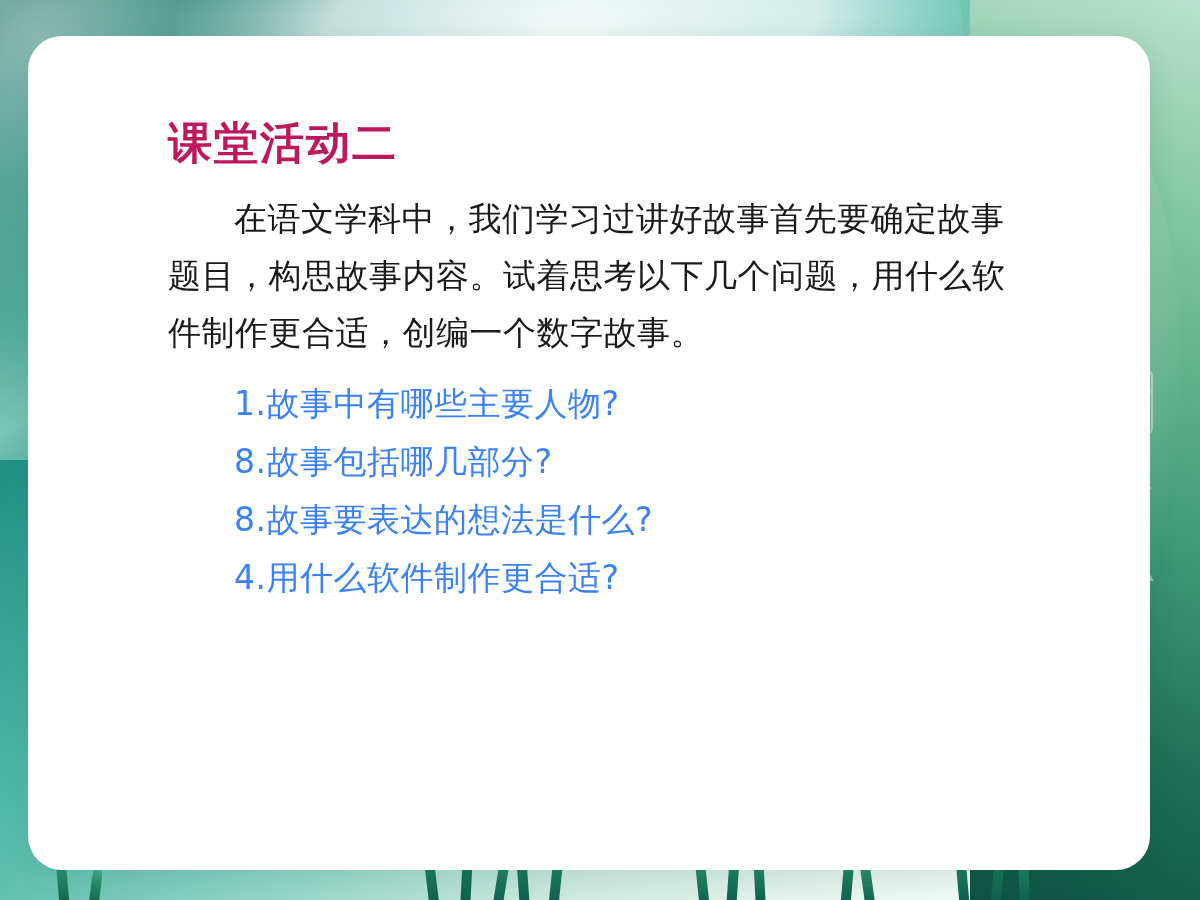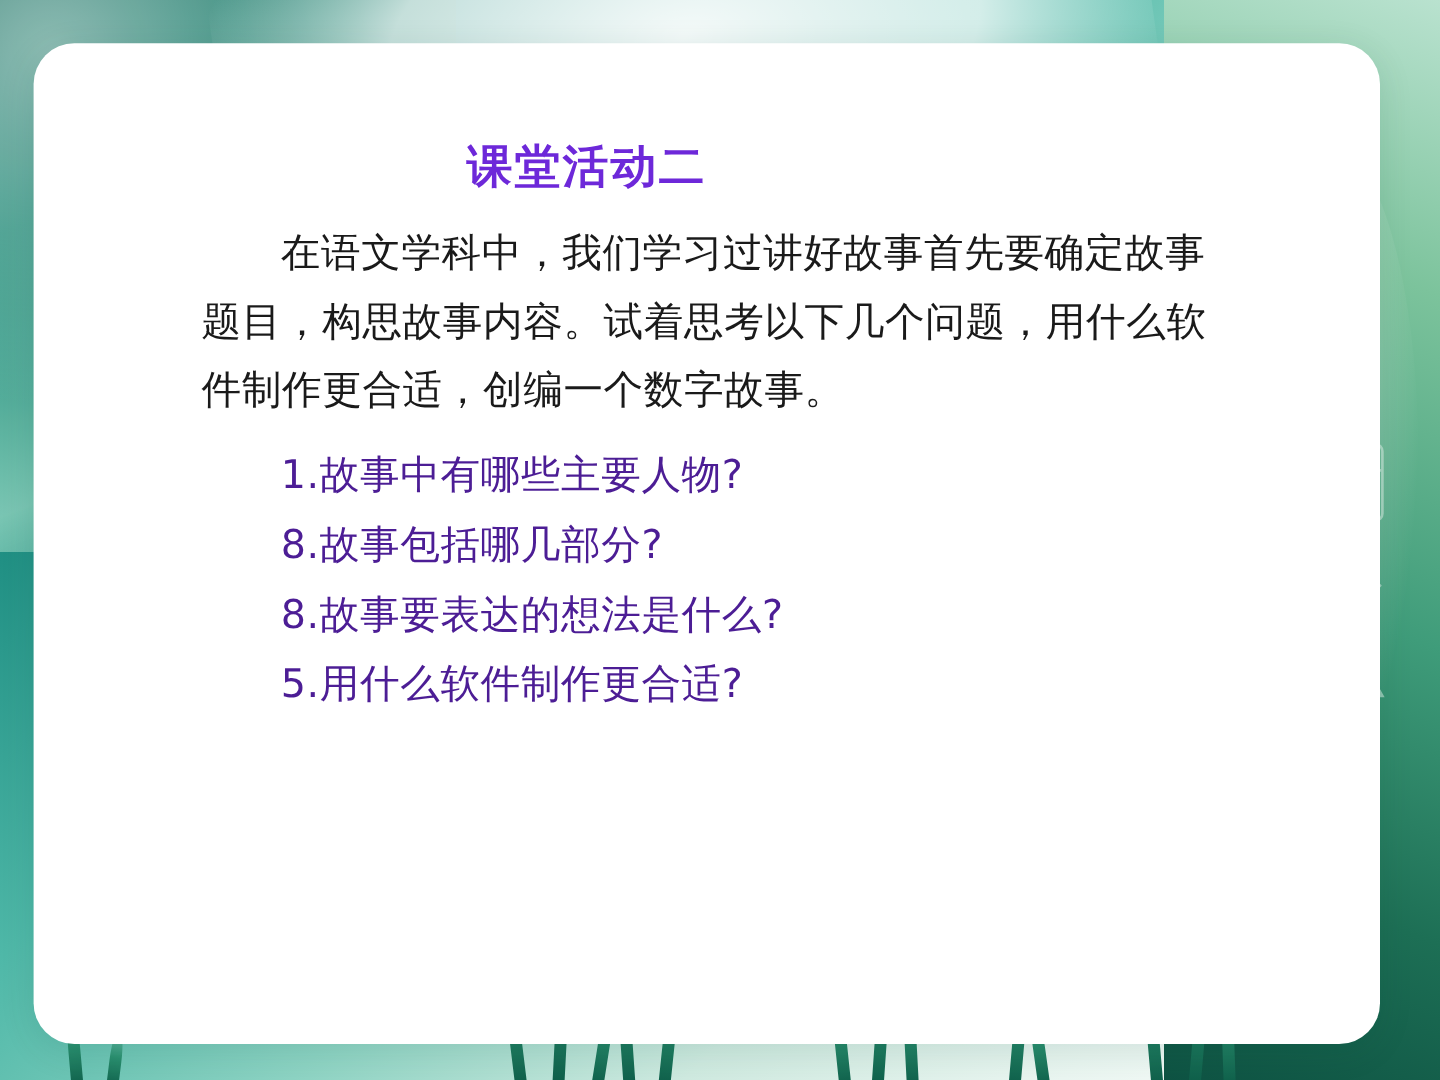--- a/index.html
+++ b/index.html
@@ -111,23 +111,22 @@
     position: absolute;
     left: 0;
     top: 0;
     right: 0;
     bottom: 0;
     padding: 78px 120px 0 140px;
     box-sizing: border-box;
   }
 
   .title {
-    text-align: center;
-    color: #6d28d9;
-    font-size: 38px;
+    color: #be185d;
+    font-size: 44px;
     font-weight: bold;
     letter-spacing: 2px;
     margin: 0 0 18px 0;
     padding-right: 220px;
   }
 
   .paragraph {
     color: #1a1a1a;
     font-size: 33px;
     line-height: 1.72;
@@ -137,21 +136,21 @@
     letter-spacing: 0.5px;
   }
 
   .question-list {
     list-style: none;
     margin: 14px 0 0 0;
     padding: 0 0 0 66px;
   }
 
   .question-list li {
-    color: #4c1d95;
+    color: #3b82f6;
     font-size: 33px;
     line-height: 1.75;
     letter-spacing: 0.5px;
   }
 </style>
 </head>
 <body>
 
 <div class="slide">
 
@@ -202,19 +201,19 @@
     <div class="card-inner">
 
       <h1 class="title">课堂活动二</h1>
 
       <p class="paragraph">在语文学科中，我们学习过讲好故事首先要确定故事题目，构思故事内容。试着思考以下几个问题，用什么软件制作更合适，创编一个数字故事。</p>
 
       <ul class="question-list">
         <li>1.故事中有哪些主要人物?</li>
         <li>8.故事包括哪几部分?</li>
         <li>8.故事要表达的想法是什么?</li>
-        <li>5.用什么软件制作更合适?</li>
+        <li>4.用什么软件制作更合适?</li>
       </ul>
 
     </div>
   </div>
 
 </div>
 
 </body></html>

